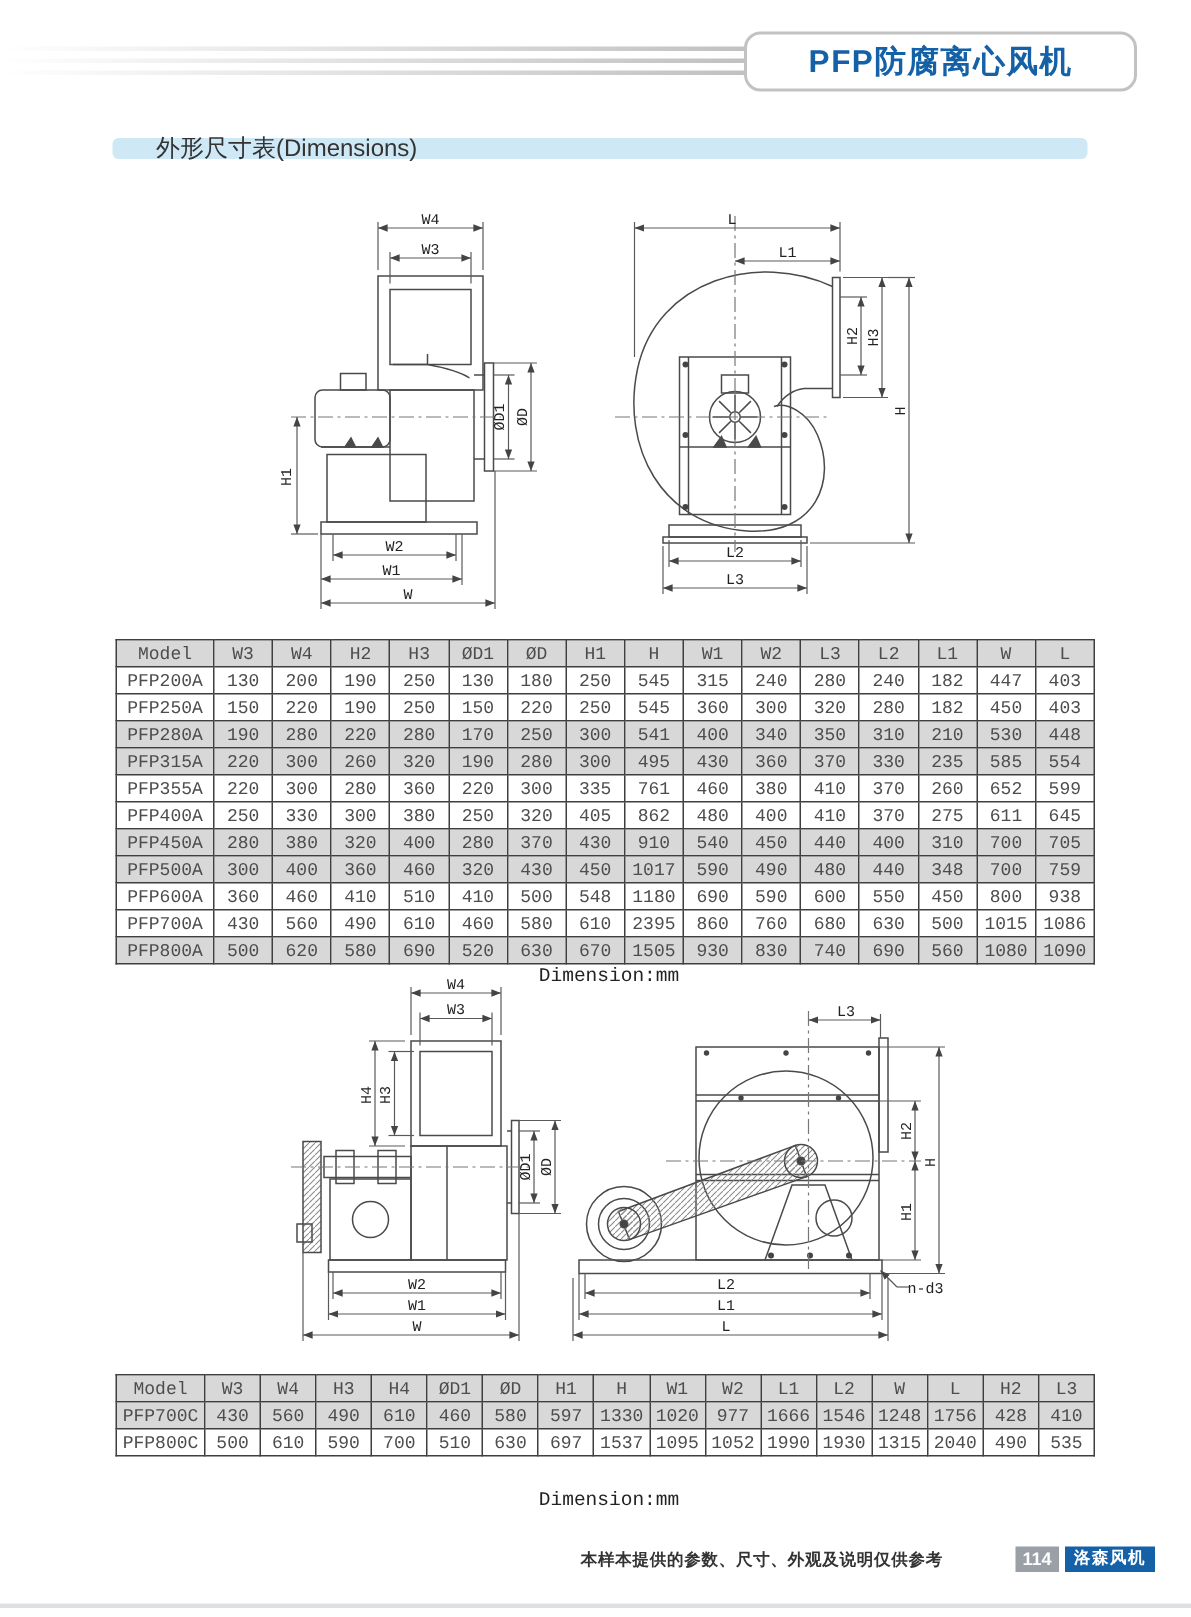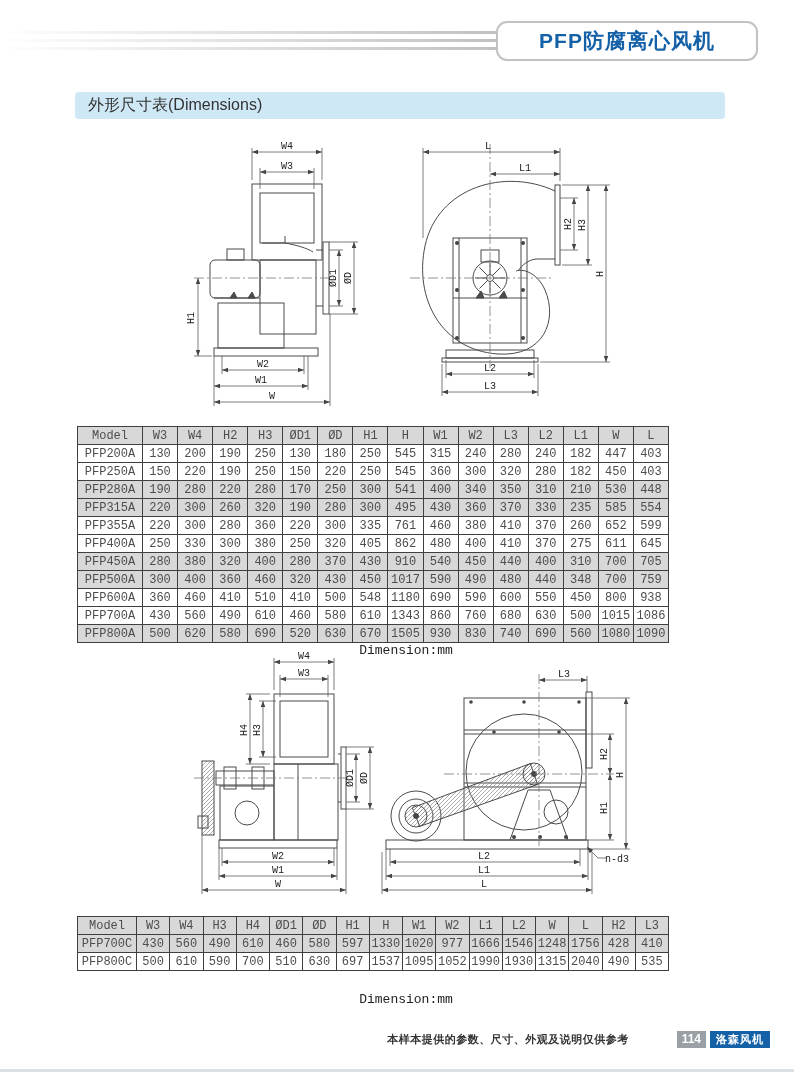--- a/index.html
+++ b/index.html
@@ -9,34 +9,34 @@
   }
   
   .hdr-line{position:absolute;left:0;height:3px;background:linear-gradient(to right,rgba(255,255,255,0),#bfbfbf);}
   .hdr-pill{
     position:absolute;top:21px;right:36px;width:258px;height:36px;background:#fff;
     border:2.5px solid #c2c2c2;border-radius:11px;display:flex;align-items:center;justify-content:center;
     font-size:21px;font-weight:bold;color:var(--title-blue,#1461a8);letter-spacing:1px;
   }
   
   .section-bar{
-    position:absolute;left:75px;top:92px;width:650px;height:27px;background:var(--section-bg,#cfe8f6);
-    border-radius:4px;display:flex;align-items:center;padding-left:13px;box-sizing:border-box;
+    position:absolute;left:75px;top:92px;width:650px;height:14px;background:var(--section-bg,#cfe8f6);
+    border-radius:4px;display:flex;align-items:center;padding-left:29px;box-sizing:border-box;
     font-size:16px;color:#333;
   }
   
   svg{position:absolute;overflow:visible;}
   svg text{font-family:"Liberation Mono","DejaVu Sans Mono",monospace;font-size:10px;fill:#222;}
   .ln{stroke:#4a4a4a;fill:none;stroke-width:1;}
   .dim{stroke:#5a5a5a;fill:none;stroke-width:0.8;}
   .cl{stroke:#777;fill:none;stroke-width:0.8;stroke-dasharray:10 3 2 3;}
   .blt{fill:#444;stroke:none;}
   
   table.dims{
-    position:absolute;left:77px;border-collapse:collapse;table-layout:fixed;width:592px;
+    position:absolute;left:77px;border-collapse:collapse;table-layout:fixed;width:653px;
     font-family:"Liberation Mono","DejaVu Sans Mono",monospace;font-size:12px;color:#4d4d4d;
   }
   table.dims th,table.dims td{
     border:1px solid #3f3f3f;text-align:center;vertical-align:middle;height:17px;padding:0;
     font-weight:normal;white-space:nowrap;overflow:hidden;
   }
   table.dims thead th{background:var(--row-shade,#d8d8d8);}
   table.dims tr.shaded td{background:var(--row-shade,#d8d8d8);}
   #table-a th:first-child{width:64px;}
   #table-c th:first-child{width:58px;}
@@ -383,21 +383,21 @@
         </tr>
         <tr>
           <td>PFP700A</td>
           <td>430</td>
           <td>560</td>
           <td>490</td>
           <td>610</td>
           <td>460</td>
           <td>580</td>
           <td>610</td>
-          <td>1343</td>
+          <td>2395</td>
           <td>860</td>
           <td>760</td>
           <td>680</td>
           <td>630</td>
           <td>500</td>
           <td>1015</td>
           <td>1086</td>
         </tr>
         <tr class="shaded">
           <td>PFP800A</td>

